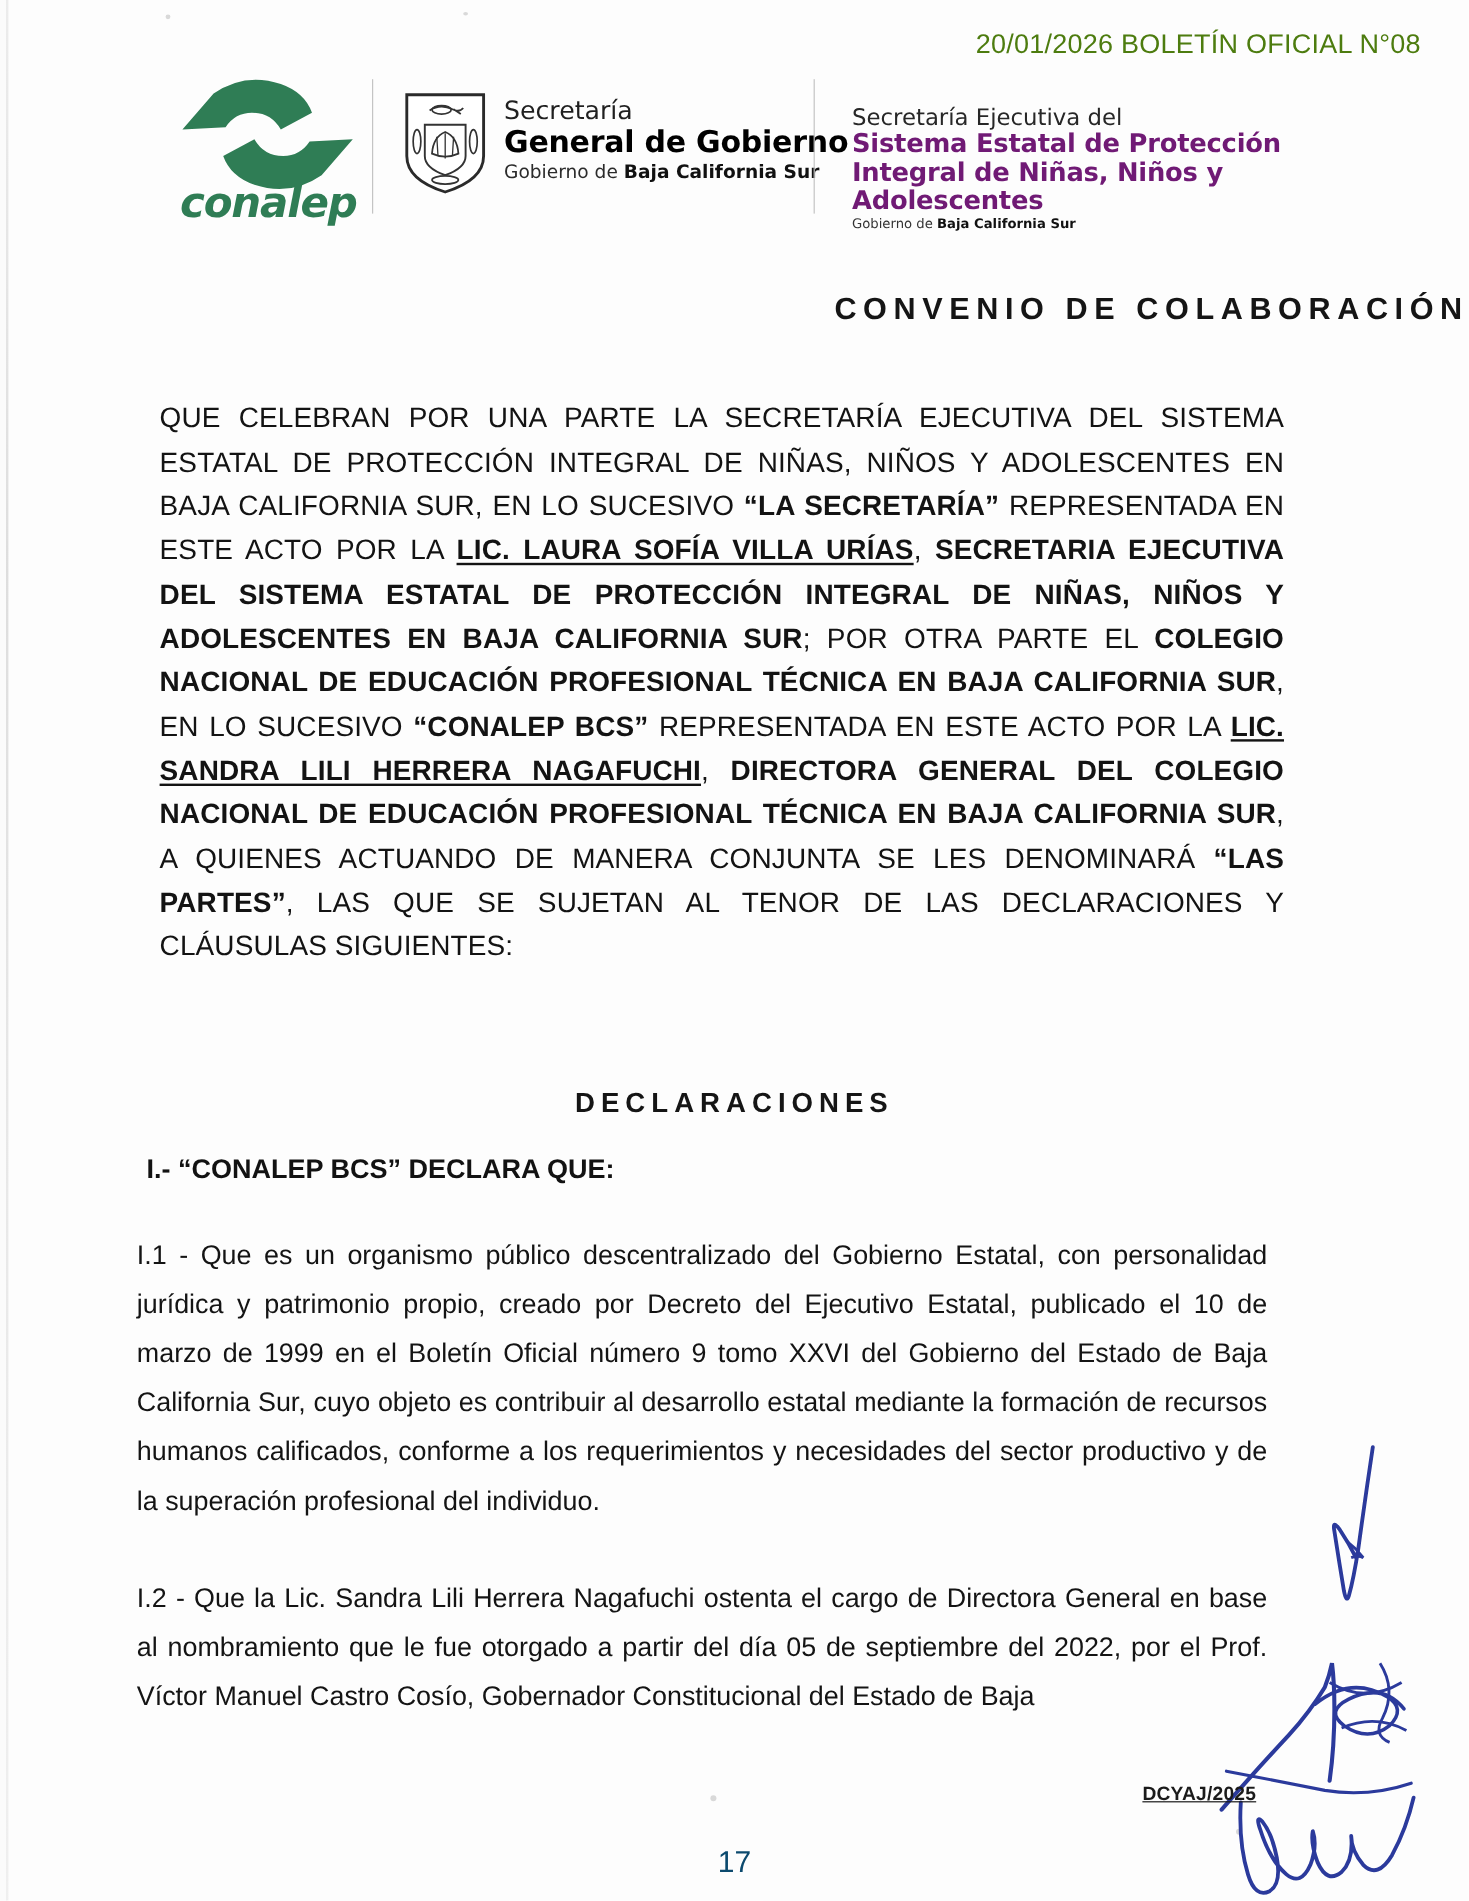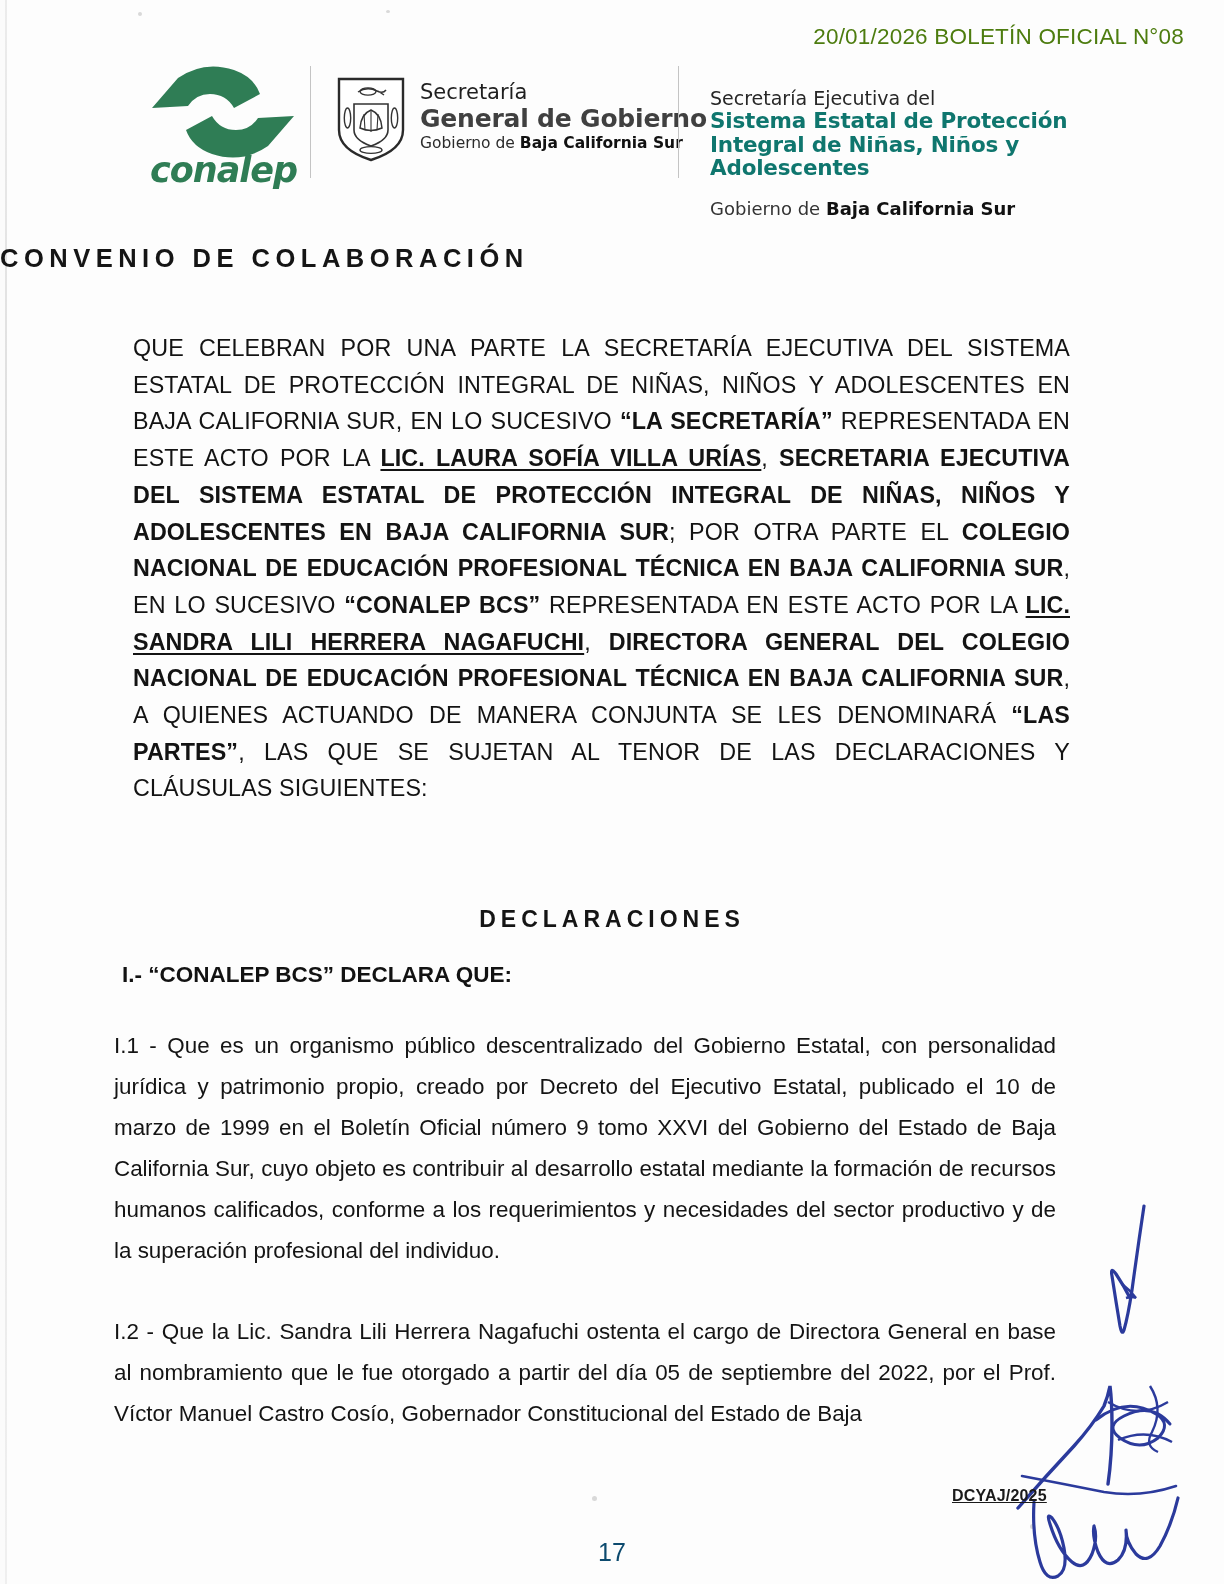--- a/index.html
+++ b/index.html
@@ -89,21 +89,21 @@
   }
   .sec-line1 {
     font-family: "DejaVu Sans", sans-serif;
     font-size: 21px;
     color: #1f1f1f;
   }
   .sec-line2 {
     font-family: "DejaVu Sans", sans-serif;
     font-size: 25px;
     font-weight: bold;
-    color: #404040;
+    color: #000000;
     letter-spacing: -.2px;
   }
   .sec-line3 {
     font-family: "DejaVu Sans", sans-serif;
     font-size: 15.5px;
     color: #2b2b2b;
     margin-top: 2px;
   }
   .sec-line3 b { color: #111; }
 
@@ -114,37 +114,37 @@
   }
   .sip-line1 {
     font-family: "DejaVu Sans", sans-serif;
     font-size: 19px;
     color: #272727;
   }
   .sip-strong {
     font-family: "DejaVu Sans", sans-serif;
     font-size: 21.5px;
     font-weight: bold;
-    color: #0f766e;
+    color: #701a75;
     letter-spacing: -.2px;
   }
   .sip-line5 {
     font-family: "DejaVu Sans", sans-serif;
-    font-size: 18px;
+    font-size: 11px;
     color: #333333;
-    margin-top: 19px;
+    margin-top: 1px;
   }
   .sip-line5 b { color: #111; }
 
   
   .title-main {
     position: absolute;
     top: 244px;
     left: 0; width: 1224px;
-    text-align: left;
+    text-align: right;
     font-size: 25.5px;
     font-weight: bold;
     letter-spacing: 5.5px;
     color: #151515;
   }
   .title-decl {
     position: absolute;
     top: 906px;
     left: 0; width: 1224px;
     text-align: center;

